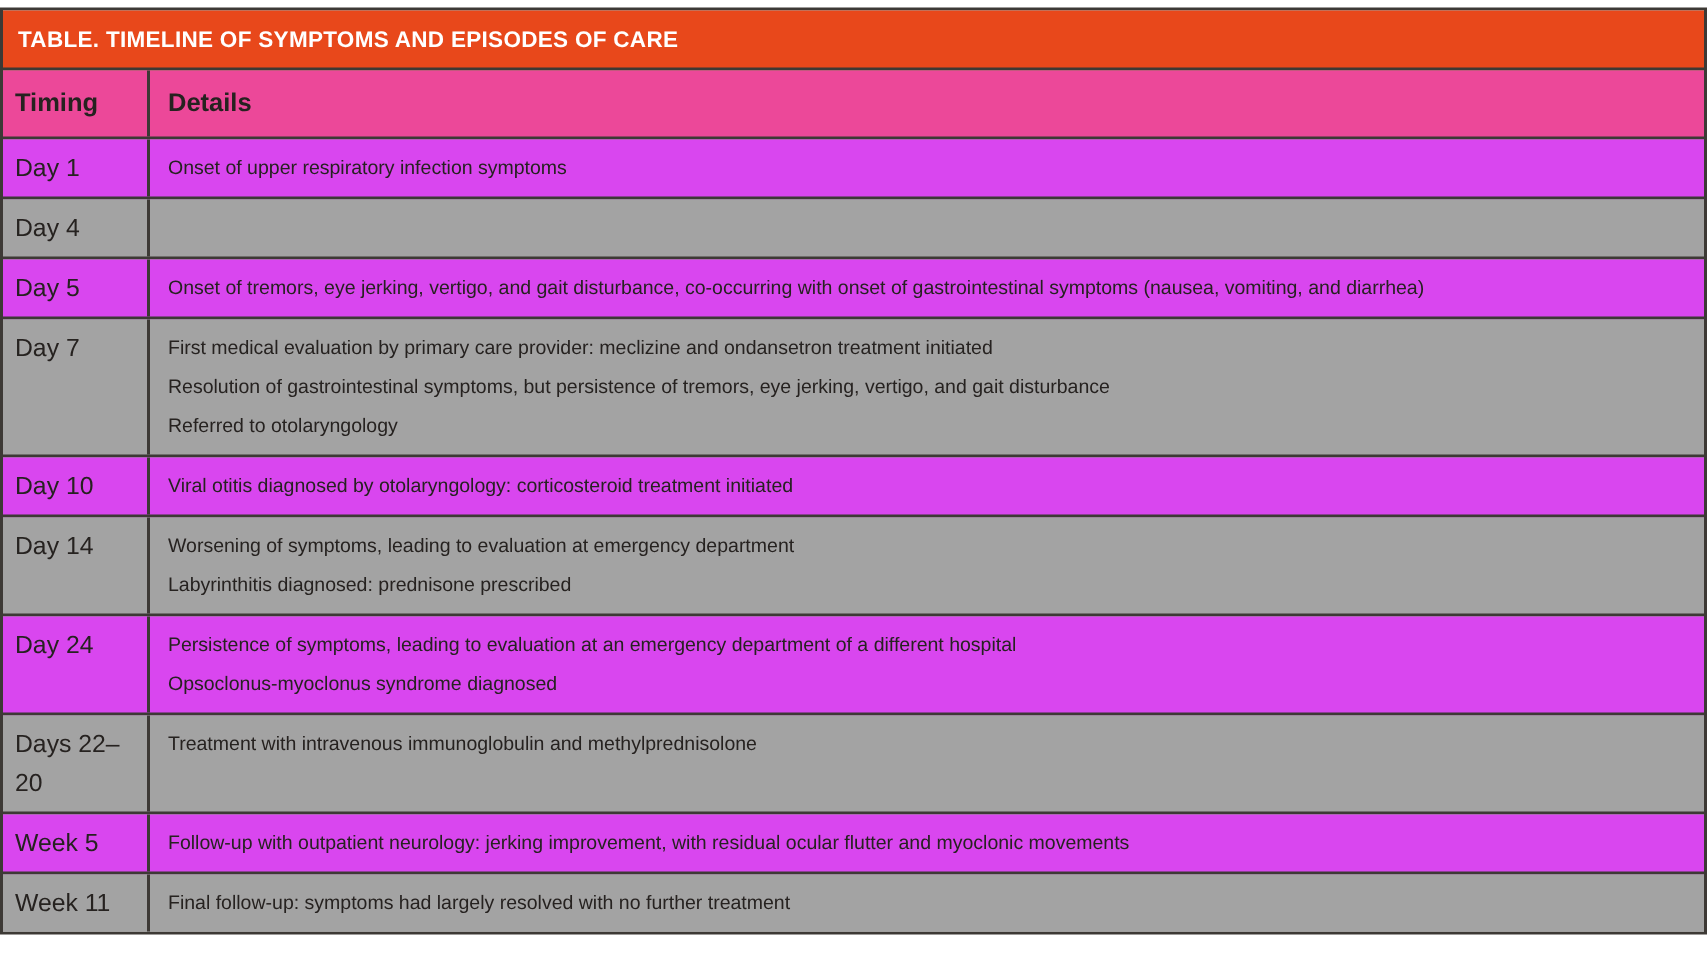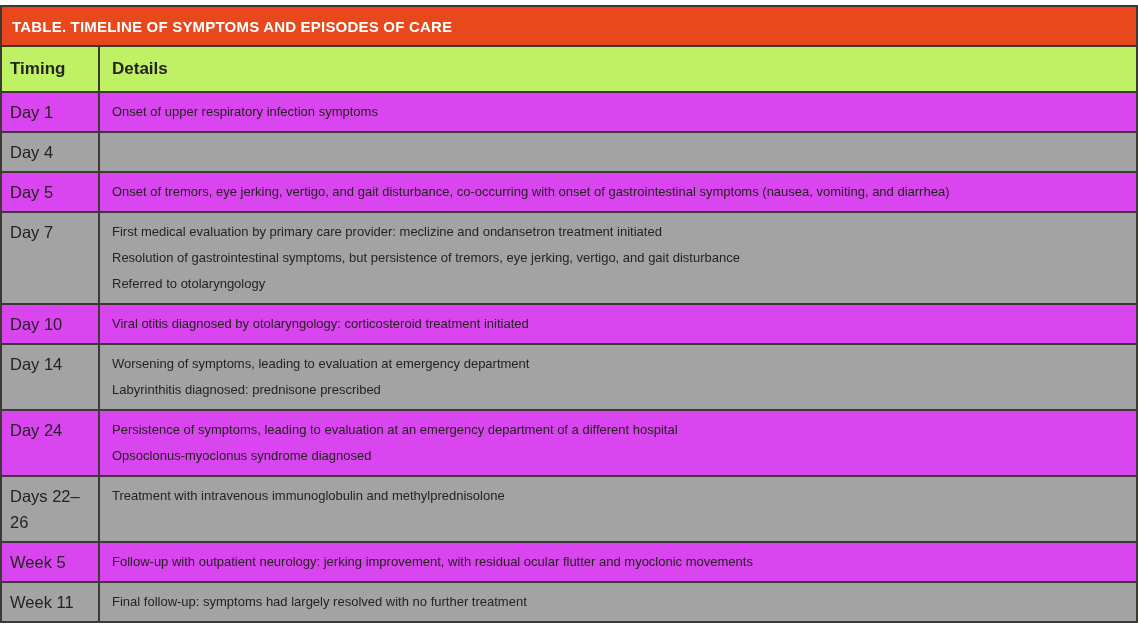--- a/index.html
+++ b/index.html
@@ -36,21 +36,21 @@
     white-space: nowrap;
     overflow: hidden;
   }
   .row {
     display: flex;
     border-bottom: 2px solid #3d3935;
     background: #a3a3a3;
   }
   .row:last-child { border-bottom: none; }
   .row.alt { background: #d946ef; }
-  .row.head { background: #bef264; align-items: flex-end; }
+  .row.head { background: #ec4899; align-items: flex-end; }
   .cell-timing {
     flex: 0 0 98px;
     width: 98px;
     border-right: 2px solid #3d3935;
     padding: 6px 4px 6px 8px;
     font-size: 16.5px;
     line-height: 26px;
   }
   .cell-details {
     flex: 1 1 auto;
@@ -124,21 +124,21 @@
 
     <div class="row alt">
       <div class="cell-timing">Day 24</div>
       <div class="cell-details">
         <span class="details-line">Persistence of symptoms, leading to evaluation at an emergency department of a different hospital</span>
         <span class="details-line">Opsoclonus-myoclonus syndrome diagnosed</span>
       </div>
     </div>
 
     <div class="row">
-      <div class="cell-timing">Days 22–26</div>
+      <div class="cell-timing">Days 22–20</div>
       <div class="cell-details">
         <span class="details-line">Treatment with intravenous immunoglobulin and methylprednisolone</span>
       </div>
     </div>
 
     <div class="row alt">
       <div class="cell-timing">Week 5</div>
       <div class="cell-details">
         <span class="details-line">Follow-up with outpatient neurology: jerking improvement, with residual ocular flutter and myoclonic movements</span>
       </div>

